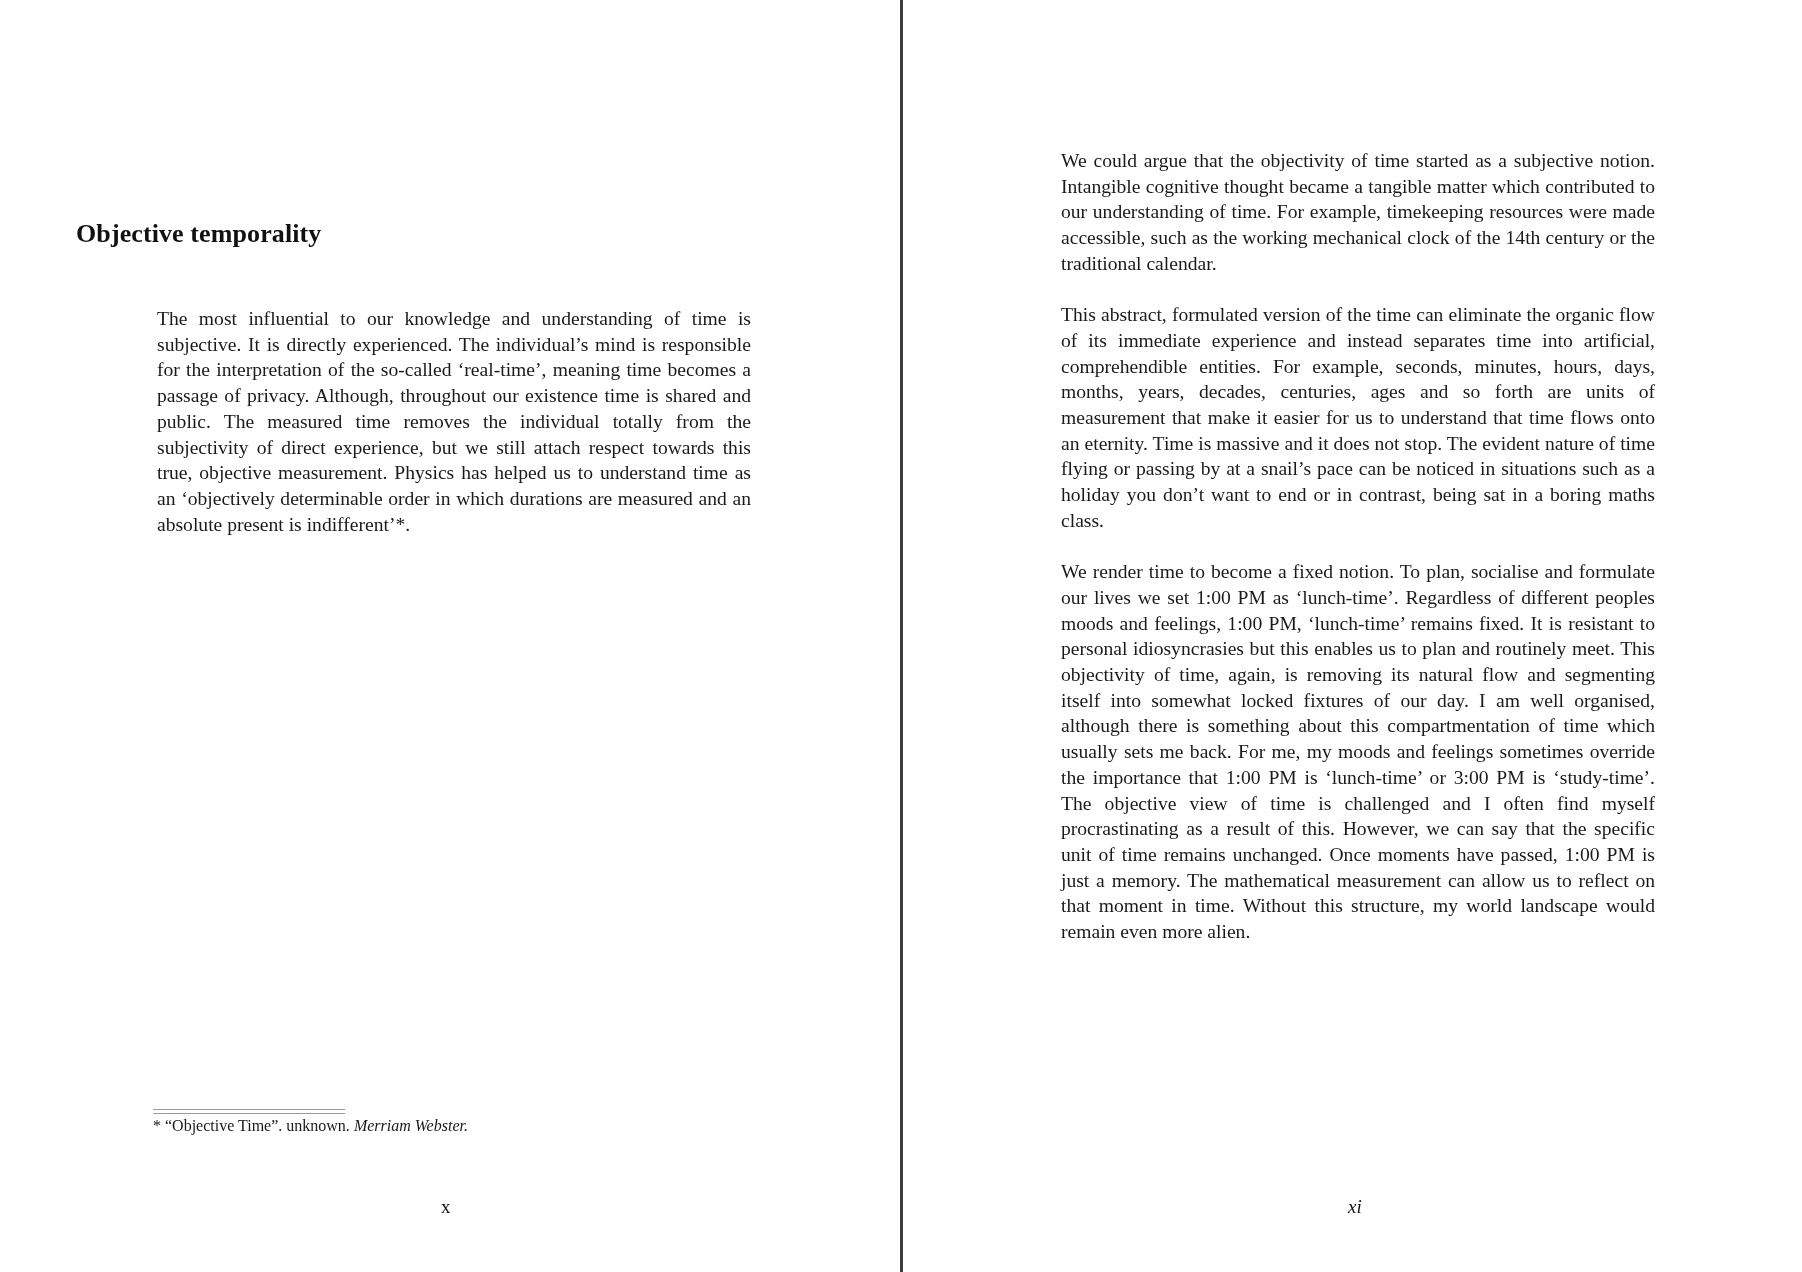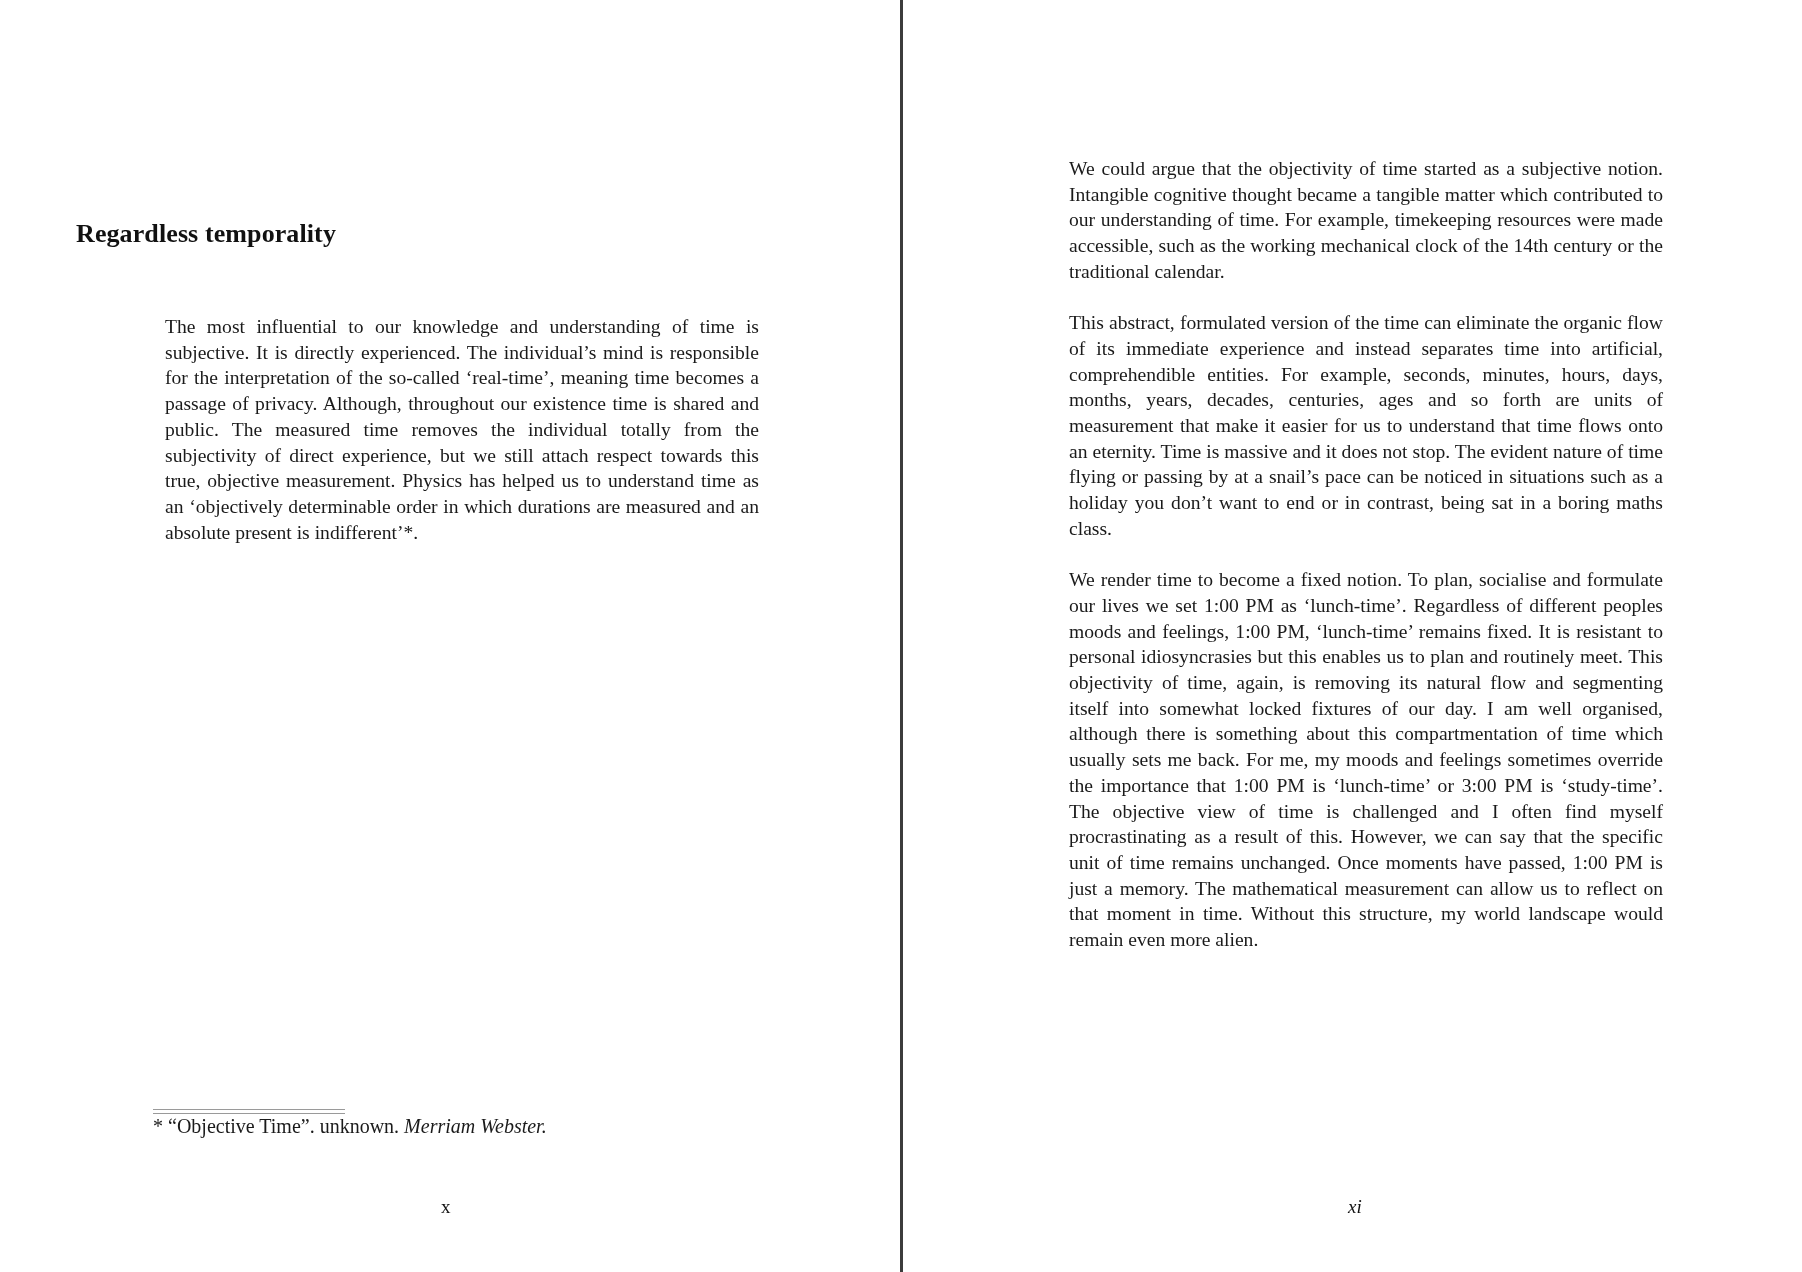--- a/index.html
+++ b/index.html
@@ -6,39 +6,39 @@
     body { width: 1802px; height: 1272px; position: relative; overflow: hidden;
            font-family: "Liberation Serif", "DejaVu Serif", serif; color: #1a1a1a; }
     .spread { position: absolute; left: 0; top: 0; width: 1802px; height: 1272px; }
     .page { position: absolute; top: 0; height: 1272px; width: 901px; background: #fff; }
     .page.left { left: 0; }
     .page.right { left: 903px; }
     .gutter { position: absolute; left: 900px; top: 0; width: 3px; height: 1272px; background: #3c3c3c; }
     .heading { position: absolute; left: 76px; top: 219px; margin: 0;
                font-size: 26px; font-weight: bold; letter-spacing: 0.1px; color: #111; }
     .body-text { position: absolute; width: 594px; font-size: 19.6px; line-height: 25.7px;
-                 text-align: justify; margin: 12px; }
+                 text-align: justify; margin: 4px; }
     .left .body-text { left: 153px; top: 302px; }
     .right .body-text { left: 154px; top: 144px; }
     .body-text p { margin: 0 0 25.7px 0; }
     .footnote-rule { position: absolute; left: 153px; top: 1109px; width: 192px; height: 3px;
                      border-top: 1px solid #9a9a9a; border-bottom: 1px solid #9a9a9a; }
-    .footnote { position: absolute; left: 153px; top: 1116px; font-size: 20px; line-height: 20px; color: #1a1a1a; }
+    .footnote { position: absolute; left: 153px; top: 1116px; font-size: 16px; line-height: 20px; color: #1a1a1a; }
     .footnote em { font-style: italic; }
     .page-number { position: absolute; top: 1196px; font-size: 19px; color: #111; }
     .left .page-number { left: 441px; }
     .right .page-number { left: 445px; font-style: italic; }
   </style>
 </head>
 <body>
 
 <div class="spread">
 
   <div class="page left">
-    <h2 class="heading">Regardless temporality</h2>
+    <h2 class="heading">Objective temporality</h2>
     <div class="body-text">
       <p>The most influential to our knowledge and understanding of time is subjective. It is directly experienced. The individual’s mind is responsible for the interpretation of the so-called ‘real-time’, meaning time becomes a passage of privacy. Although, throughout our existence time is shared and public. The measured time removes the individual totally from the subjectivity of direct experience, but we still attach respect towards this true, objective measurement. Physics has helped us to understand time as an ‘objectively determinable order in which durations are measured and an absolute present is indifferent’*.</p>
     </div>
     <div class="footnote-rule"></div>
     <div class="footnote">
       <span>*</span>
       <span>“Objective Time”. unknown.</span>
       <em>Merriam Webster.</em>
     </div>
     <div class="page-number">x</div>

